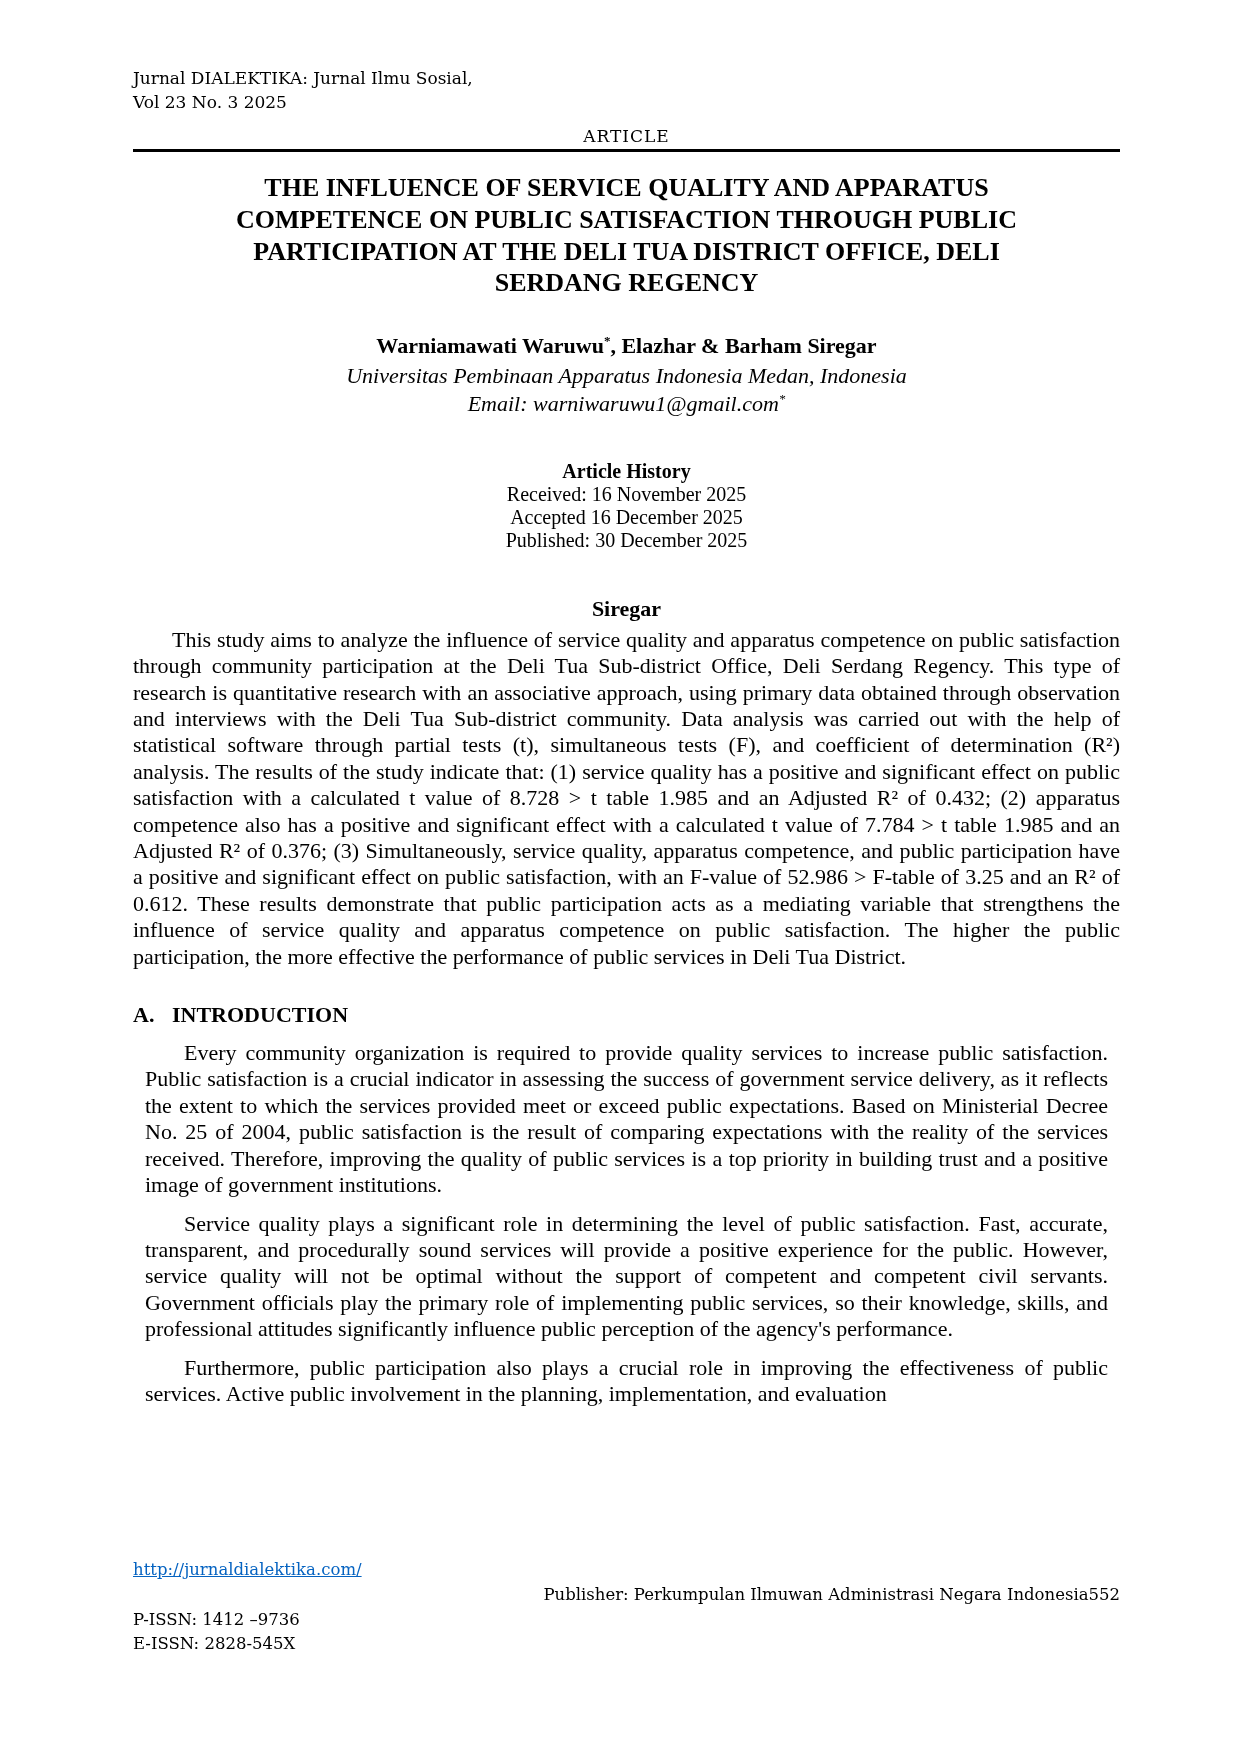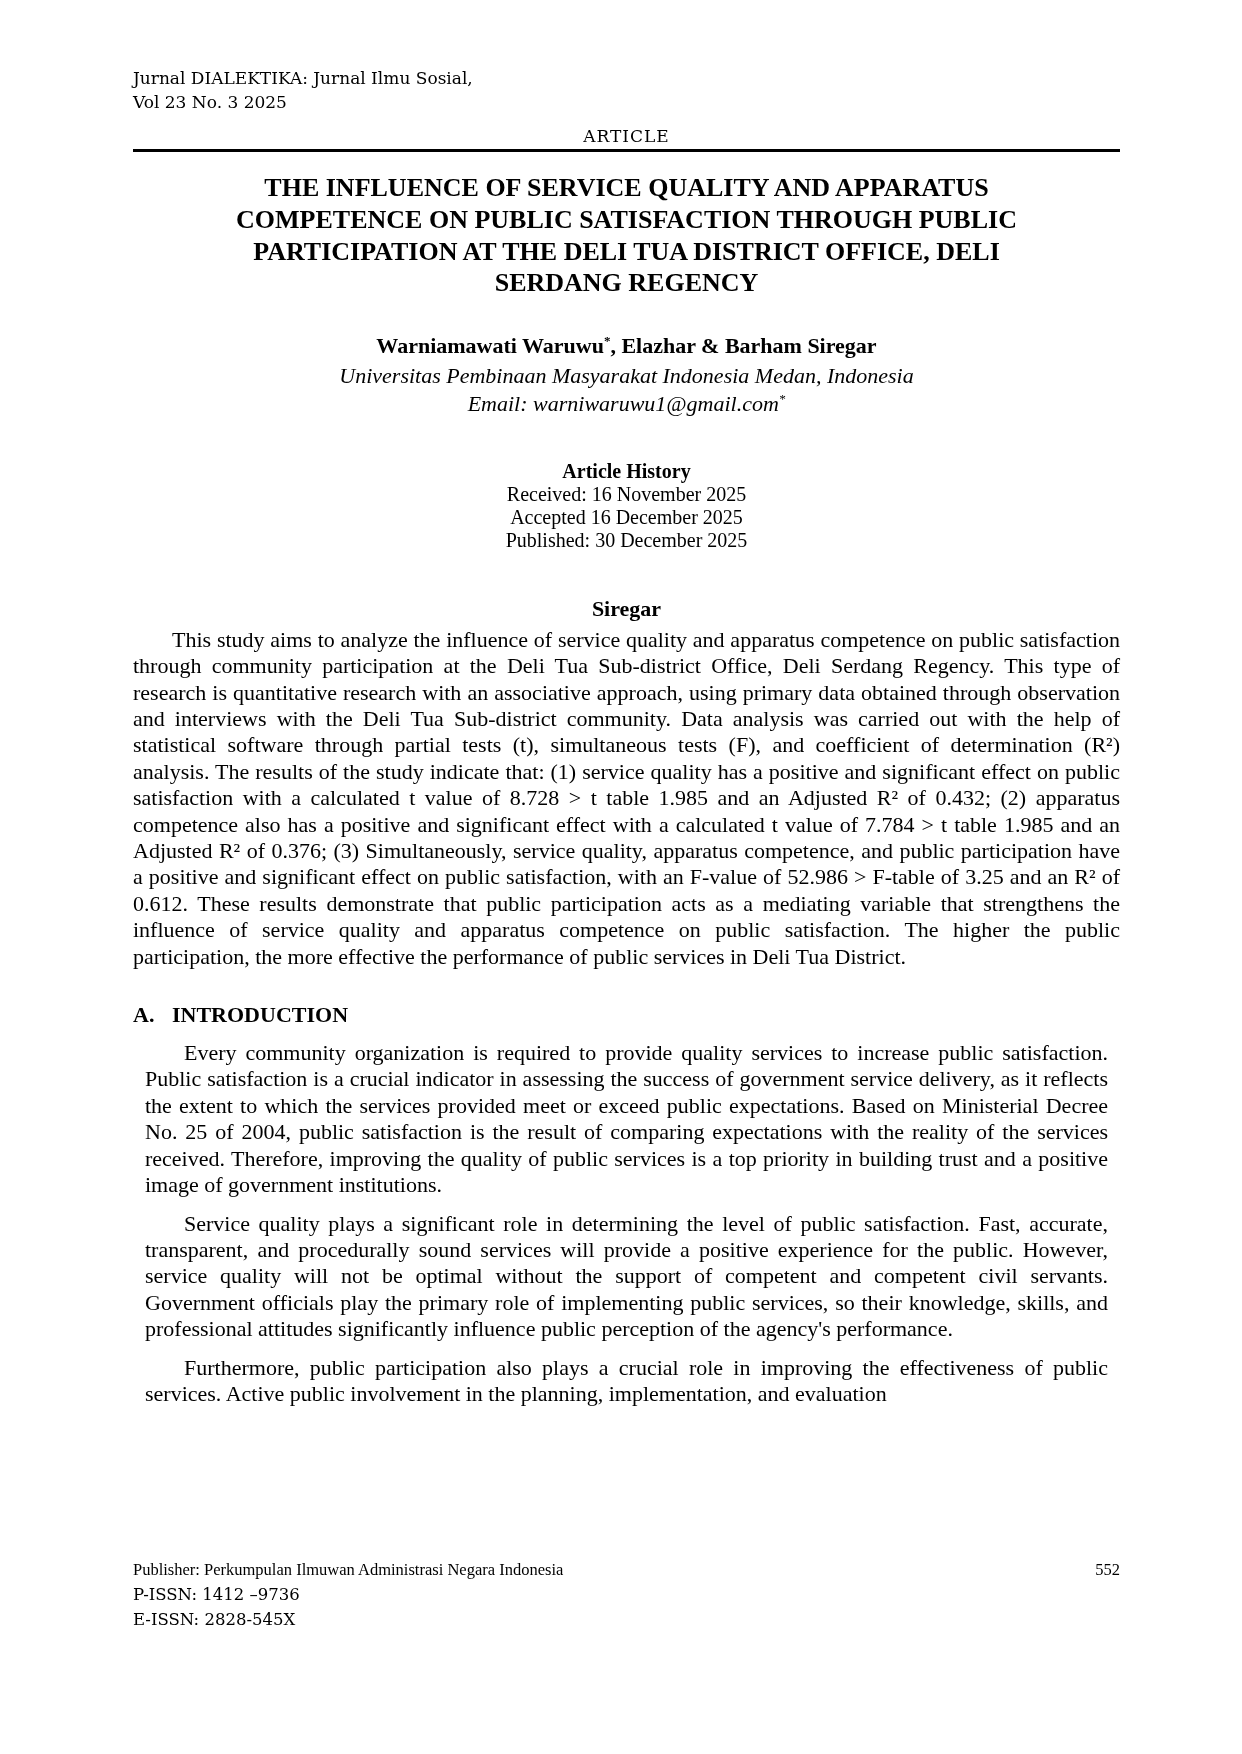--- a/index.html
+++ b/index.html
@@ -113,23 +113,22 @@
     font-family: "DejaVu Serif", "Liberation Serif", serif;
     font-size: 16.5px;
     line-height: 1.5;
   }
   .footer-link {
     color: #0563C1;
     text-decoration: underline;
   }
   .publisher-row {
     display: flex;
-    justify-content: space-between;
+    justify-content: flex-end;
     align-items: baseline;
-    font-family: Liberation Serif, serif;
   }
 </style>
 </head>
 <body>
 
 <div class="page">
 
   <div class="journal-header">
     <div>Jurnal DIALEKTIKA: Jurnal Ilmu Sosial,</div>
     <div>Vol 23 No. 3 2025</div>
@@ -137,21 +136,21 @@
 
   <div class="article-label">ARTICLE</div>
   <hr class="rule">
 
   <h1 class="paper-title">THE INFLUENCE OF SERVICE QUALITY AND APPARATUS COMPETENCE ON PUBLIC SATISFACTION THROUGH PUBLIC PARTICIPATION AT THE DELI TUA DISTRICT OFFICE, DELI SERDANG REGENCY</h1>
 
   <div class="authors-line">
     <span>Warniamawati Waruwu</span><sup>*</sup><span>, Elazhar &amp; Barham Siregar</span>
   </div>
 
-  <div class="affiliation-line">Universitas Pembinaan Masyarakat Indonesia Medan, Indonesia</div>
+  <div class="affiliation-line">Universitas Pembinaan Apparatus Indonesia Medan, Indonesia</div>
 
   <div class="email-line">
     <span>Email: warniwaruwu1@gmail.com</span><sup>*</sup>
   </div>
 
   <div class="history-block">
     <div class="history-heading">Article History</div>
     <div>Received: 16 November 2025</div>
     <div>Accepted 16 December 2025</div>
     <div>Published: 30 December 2025</div>
@@ -162,20 +161,21 @@
 
   <div class="section-heading">
     <span class="letter">A.</span><span>INTRODUCTION</span>
   </div>
 
   <p class="body-para">Every community organization is required to provide quality services to increase public satisfaction. Public satisfaction is a crucial indicator in assessing the success of government service delivery, as it reflects the extent to which the services provided meet or exceed public expectations. Based on Ministerial Decree No. 25 of 2004, public satisfaction is the result of comparing expectations with the reality of the services received. Therefore, improving the quality of public services is a top priority in building trust and a positive image of government institutions.</p>
   <p class="body-para">Service quality plays a significant role in determining the level of public satisfaction. Fast, accurate, transparent, and procedurally sound services will provide a positive experience for the public. However, service quality will not be optimal without the support of competent and competent civil servants. Government officials play the primary role of implementing public services, so their knowledge, skills, and professional attitudes significantly influence public perception of the agency's performance.</p>
   <p class="body-para">Furthermore, public participation also plays a crucial role in improving the effectiveness of public services. Active public involvement in the planning, implementation, and evaluation</p>
 
   <div class="page-footer">
+    <div><a class="footer-link" href="#">http://jurnaldialektika.com/</a></div>
     <div class="publisher-row">
       <span>Publisher: Perkumpulan Ilmuwan Administrasi Negara Indonesia</span>
       <span>552</span>
     </div>
     <div>P-ISSN: 1412 –9736</div>
     <div>E-ISSN: 2828-545X</div>
   </div>
 
 </div>
 

